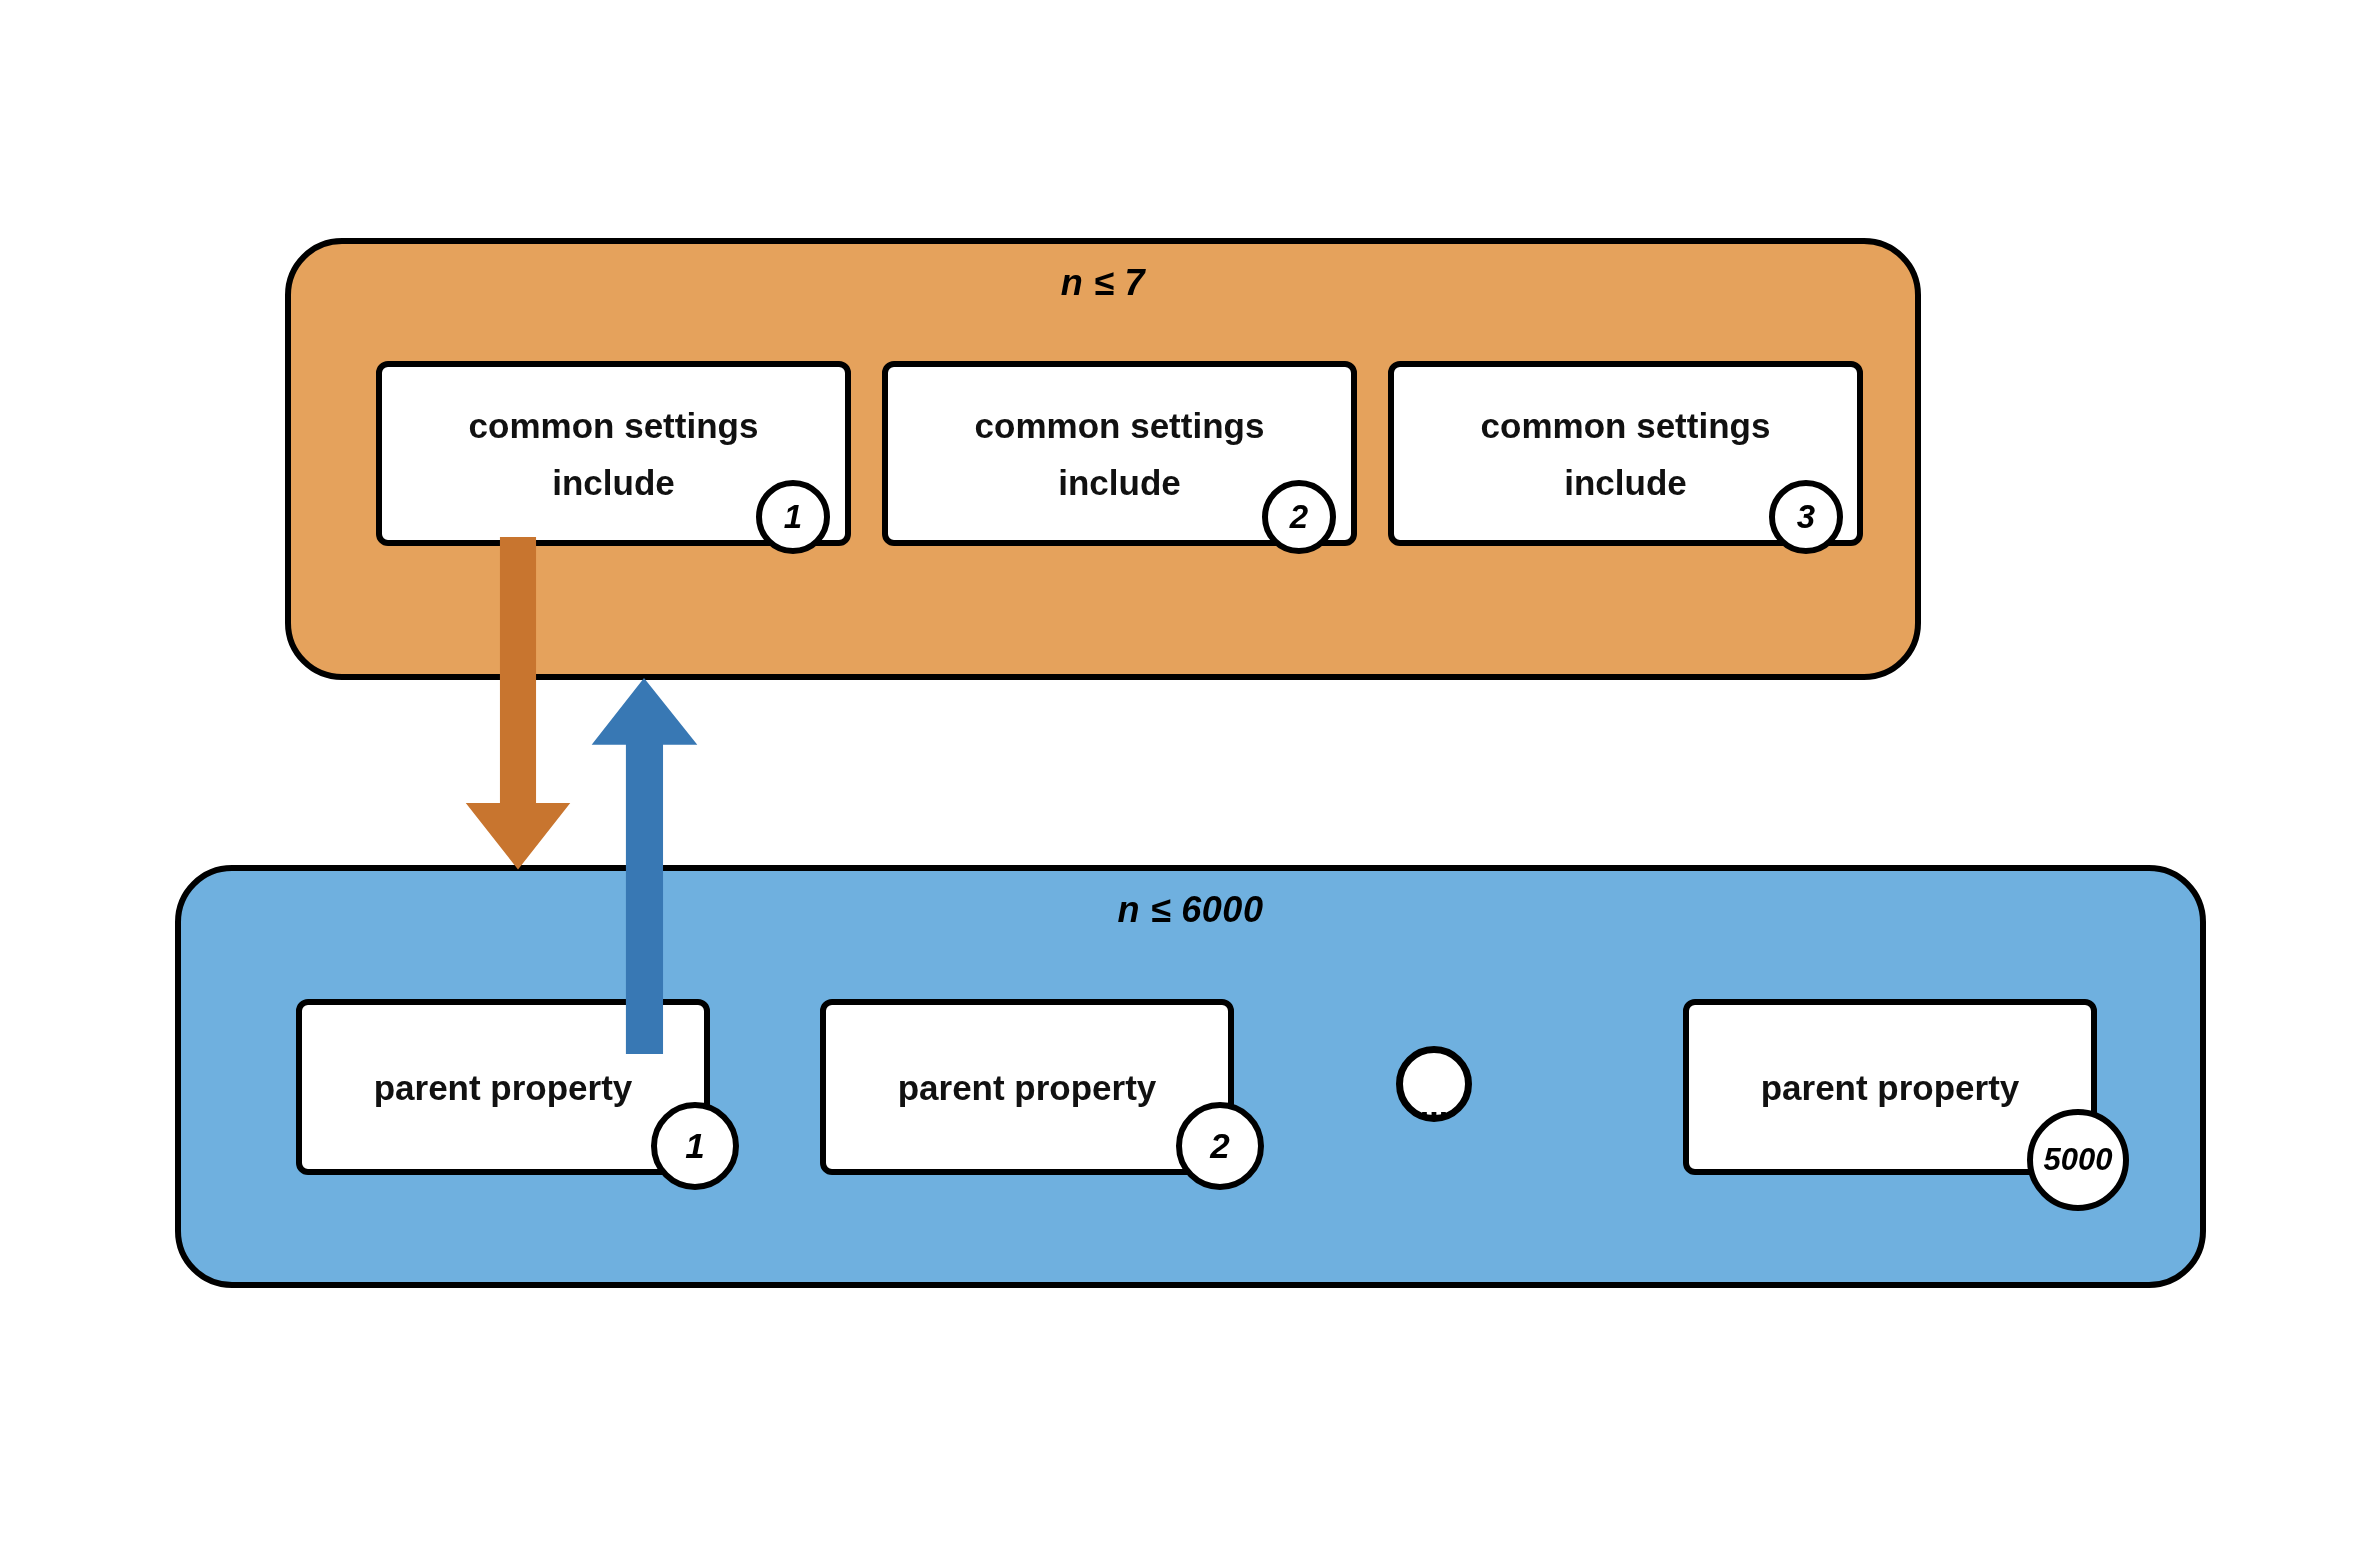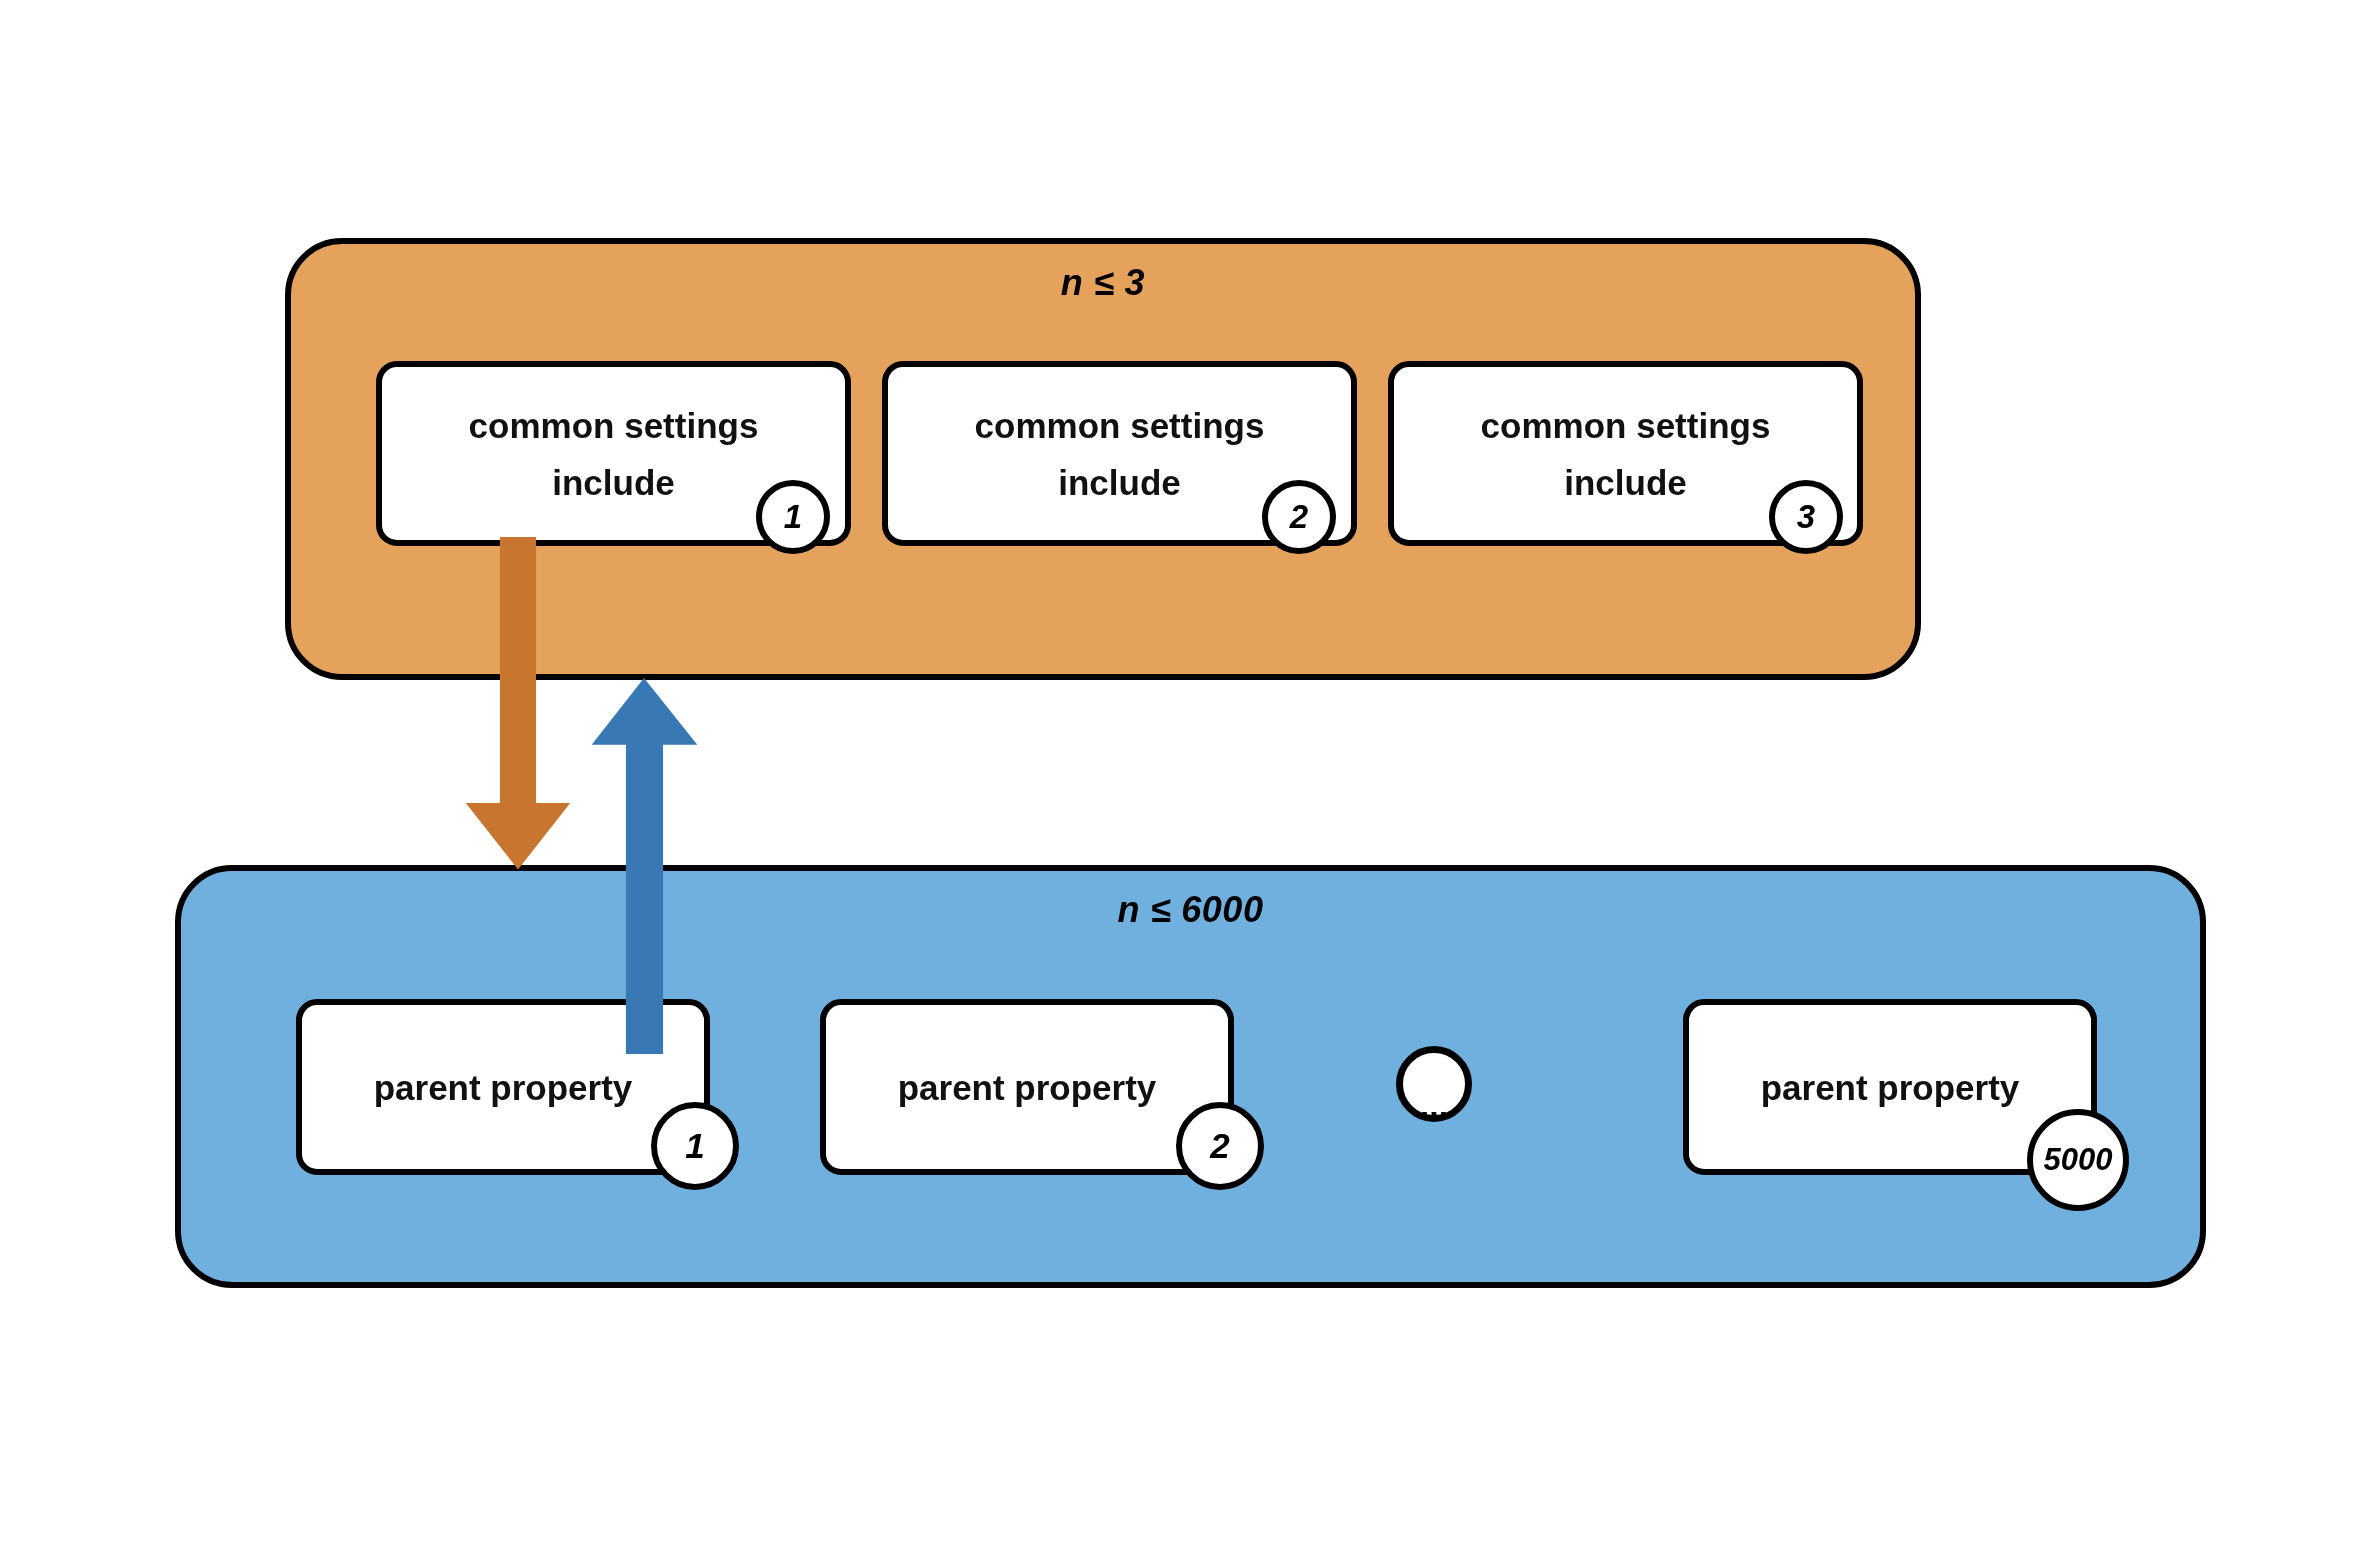--- a/index.html
+++ b/index.html
@@ -49,21 +49,21 @@
     color: #000000;
     letter-spacing: 0.5px;
   }
 
   
   .card {
     position: absolute;
     box-sizing: border-box;
     background: #ffffff;
     border: 6.7px solid #000000;
-    border-radius: 21px;
+    border-radius: 12px;
     display: flex;
     flex-direction: column;
     align-items: center;
     justify-content: center;
   }
   .card-line {
     font-size: 35px;
     font-weight: bold;
     color: #111111;
     line-height: 1.0;
@@ -113,21 +113,21 @@
 
   
   .arrow-svg { position: absolute; overflow: visible; z-index: 4; }
 </style>
 </head>
 <body>
 
 <div id="stage">
 
   <div class="panel" id="panel-common">
-    <div class="panel-title">n ≤ 3</div>
+    <div class="panel-title">n ≤ 7</div>
   </div>
 
   <div class="card two-line" style="left:376px; top:361px; width:475px; height:185px;">
     <div class="card-line">common settings</div>
     <div class="card-line">include</div>
   </div>
   <div class="badge badge-sm" style="left:756px; top:480px;">
     <span>1</span>
   </div>
 

